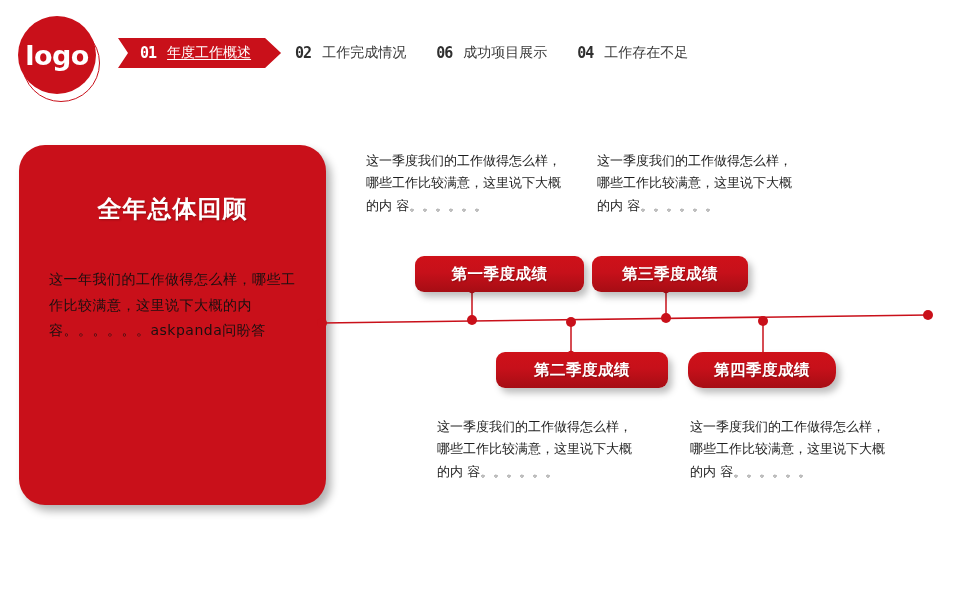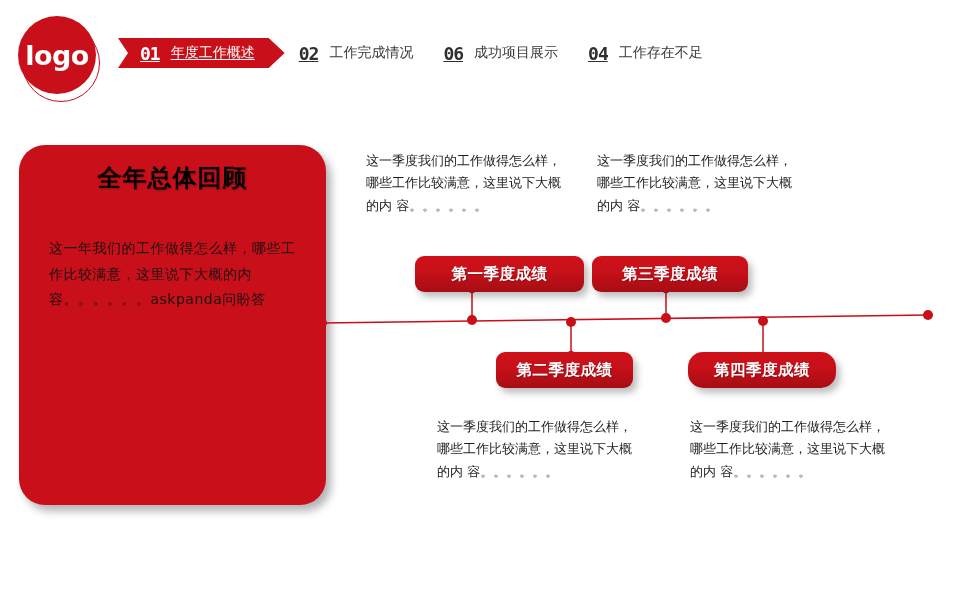--- a/index.html
+++ b/index.html
@@ -69,24 +69,23 @@
   }
   .nav-item {
     display: flex;
     align-items: center;
     height: 34px;
     white-space: nowrap;
   }
   .nav-item .num {
     font-family: "DejaVu Sans Mono", monospace;
     font-weight: bold;
-    font-size: 18px;
+    font-size: 15px;
     color: #2f2f2f;
     letter-spacing: -1px;
-    text-decoration: underline;
   }
   .nav-item .label {
     font-size: 14px;
     color: #3a3a3a;
     margin-left: 11px;
     font-family: "DejaVu Sans", sans-serif;
   }
 
   
   .nav-item.active {
@@ -111,23 +110,23 @@
     position: absolute;
     left: 19px;
     top: 145px;
     width: 307px;
     height: 360px;
     background: #c9101a;
     border-radius: 26px;
     box-shadow: 5px 6px 9px rgba(0,0,0,0.30);
   }
   .panel-title {
-    margin-top: 17px;
+    margin-top: 48px;
     text-align: center;
-    color: #000000;
+    color: #ffffff;
     font-size: 24px;
     font-weight: bold;
     letter-spacing: 1px;
     font-family: "DejaVu Sans", sans-serif;
     text-shadow: 1px 1px 2px rgba(0,0,0,0.25);
   }
   .panel-body {
     margin: 42px 28px 0 30px;
     color: #1a1010;
     font-size: 14px;
@@ -269,21 +268,21 @@
     <circle cx="472" cy="290" r="3.2" fill="#c9101a"></circle>
     <circle cx="571" cy="354" r="3.2" fill="#c9101a"></circle>
     <circle cx="666" cy="290" r="3.2" fill="#c9101a"></circle>
     <circle cx="763" cy="382" r="3.2" fill="#c9101a"></circle>
   </svg>
 
   <div class="qtext" style="left:366px; top:150px;">这一季度我们的工作做得怎么样，哪些工作比较满意，这里说下大概的内
 容。。。。。。</div>
   <div class="badge" style="left:415px; top:256px; width:169px;">第一季度成绩</div>
 
-  <div class="badge" style="left:496px; top:352px; width:137px;">第二季度成绩</div>
+  <div class="badge" style="left:496px; top:352px; width:172px;">第二季度成绩</div>
   <div class="qtext" style="left:437px; top:416px;">这一季度我们的工作做得怎么样，哪些工作比较满意，这里说下大概的内
 容。。。。。。</div>
 
   <div class="qtext" style="left:597px; top:150px;">这一季度我们的工作做得怎么样，哪些工作比较满意，这里说下大概的内
 容。。。。。。</div>
   <div class="badge" style="left:592px; top:256px; width:156px;">第三季度成绩</div>
 
   <div class="badge" style="left:688px; top:352px; width:148px;border-radius:15px;">第四季度成绩</div>
   <div class="qtext" style="left:690px; top:416px;">这一季度我们的工作做得怎么样，哪些工作比较满意，这里说下大概的内
 容。。。。。。</div>

